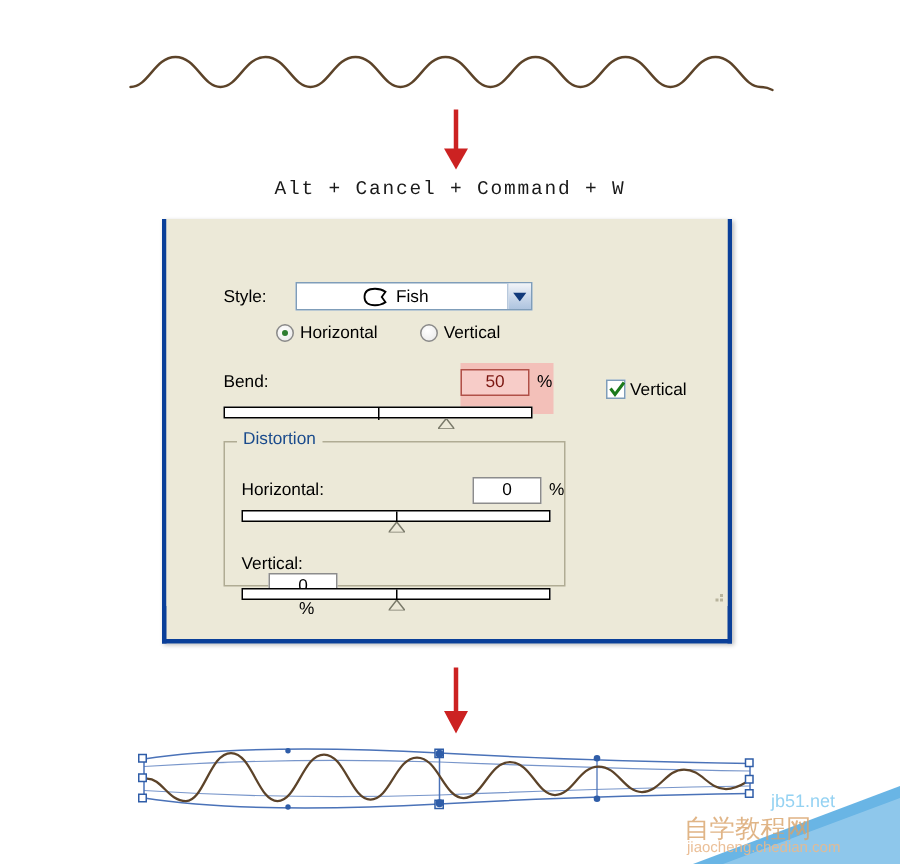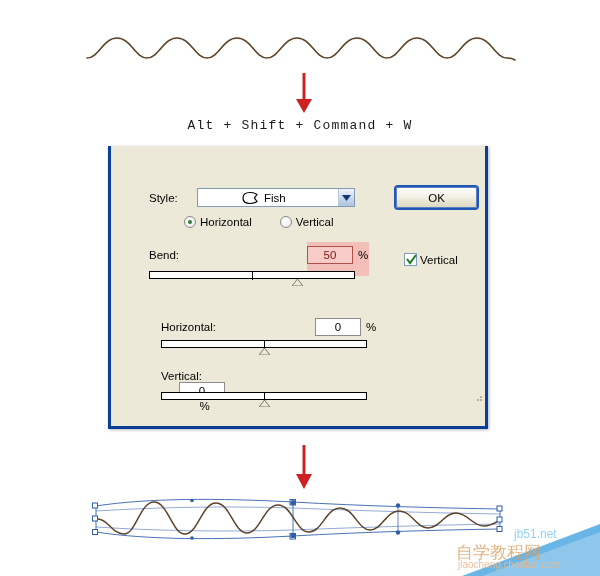--- a/index.html
+++ b/index.html
@@ -371,21 +371,21 @@
              C 314,36 318,16 332,16 C 346,16 350,36 362,36
              C 374,36 378,16 392,16 C 406,16 410,36 422,36
              C 426,36 428,37 430,38" fill="none" stroke="#5c4329" stroke-width="1.6" stroke-linecap="round"></path>
   </svg>
 
   <svg class="arrow-1" viewBox="0 0 40 42">
     <line x1="20" y1="1" x2="20" y2="30" stroke="#cc2222" stroke-width="3"></line>
     <polygon points="12,27 28,27 20,41" fill="#cc2222"></polygon>
   </svg>
 
-  <div class="shortcut-text">Alt + Shift + Command + W</div>
+  <div class="shortcut-text">Alt + Cancel + Command + W</div>
 
   <div class="dialog">
 
 
     <div class="dialog-body">
 
       <div class="bend-highlight"></div>
 
       <div class="row-style">
         <span class="lbl">Style:</span>
@@ -423,20 +423,23 @@
 
       <div class="slider" style="left:38px; top:125px; width:206px;">
         <div class="slider-track">
           <div class="slider-tick" style="left:50%"></div>
         </div>
         <svg class="slider-thumb" style="left:72%" viewBox="0 0 11 7">
           <polygon points="5.5,0 11,7 0,7" fill="#ece9d8" stroke="#7a7a6a" stroke-width="1"></polygon>
         </svg>
       </div>
 
+      <div class="groupbox">
+        <span class="groupbox-title">Distortion</span>
+      </div>
 
       <div class="grow" style="left:50px; top:172px;">
         <span class="lbl">Horizontal:</span>
         <span style="width:72px"></span>
         <span class="numfield">0</span>
         <span class="pct">%</span>
       </div>
 
       <div class="slider" style="left:50px; top:194px; width:206px;">
         <div class="slider-track">
@@ -456,21 +459,20 @@
 
       <div class="slider" style="left:50px; top:246px; width:206px;">
         <div class="slider-track">
           <div class="slider-tick" style="left:50%"></div>
         </div>
         <svg class="slider-thumb" style="left:50%" viewBox="0 0 11 7">
           <polygon points="5.5,0 11,7 0,7" fill="#ece9d8" stroke="#7a7a6a" stroke-width="1"></polygon>
         </svg>
       </div>
 
-      <div class="btn focused" style="left:285px; top:41px;">OK</div>
 
       <div class="preview-row">
         <span class="checkbox checked">
           <svg width="11" height="11" viewBox="0 0 11 11">
             <path d="M1,5 L4,9 L10,1" fill="none" stroke="#1b7a1b" stroke-width="2"></path>
           </svg>
         </span>
         <span class="lbl">Vertical</span>
       </div>
 

